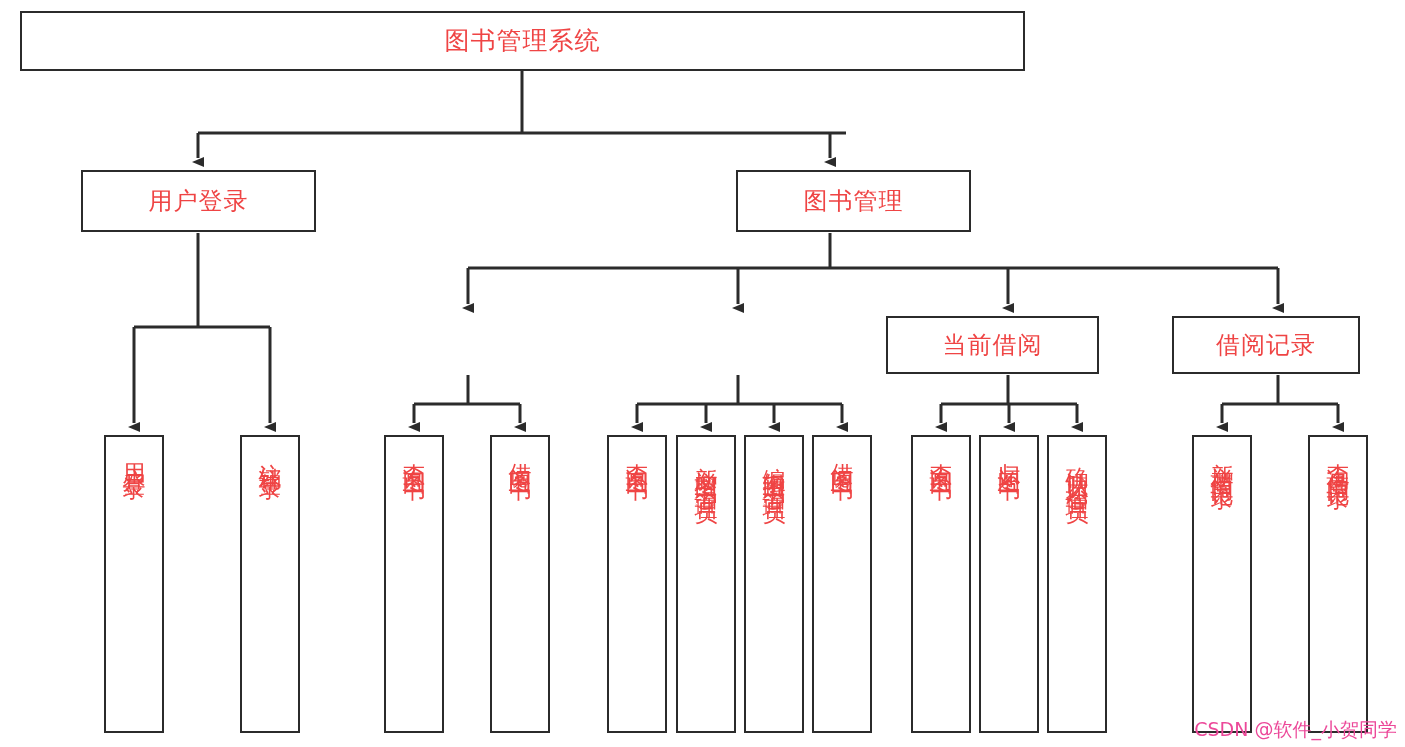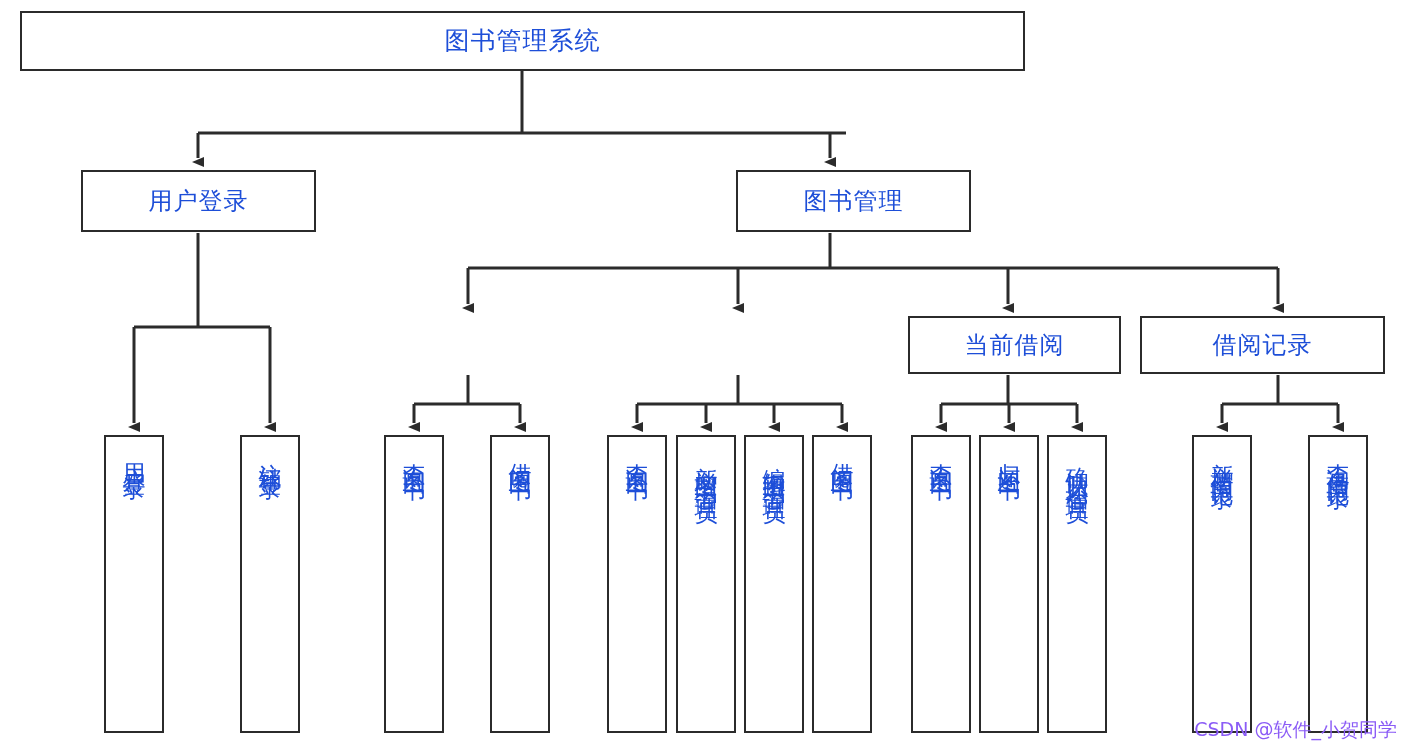--- a/index.html
+++ b/index.html
@@ -34,21 +34,21 @@
     display: flex;
     align-items: center;
     justify-content: center;
     color: #1a1a1a;
     z-index: 2;
   }
   .node-label {
     display: block;
     text-align: center;
     line-height: 1.18;
-    color: #1d4ed8;
+    color: #ef4444;
     white-space: nowrap;
   }
   
   .node.h .node-label {
     font-size: 24px;
     letter-spacing: 1px;
   }
   #node-root .node-label {
     font-size: 25px;
   }
@@ -67,21 +67,21 @@
     white-space: nowrap;
   }
   .node.v.tall .node-label {
     padding-top: 4px;
   }
   #watermark {
     position: absolute;
     right: 8px;
     bottom: 4px;
     font-size: 19px;
-    color: #8b5cf6;
+    color: #ec4899;
     z-index: 5;
     white-space: nowrap;
     font-family: "DejaVu Sans", "Liberation Sans", sans-serif;
   }
 </style>
 </head>
 <body>
 
 <div id="diagram-root">
 
@@ -139,24 +139,24 @@
     <span class="node-label">图书管理系统</span>
   </div>
 
   <div class="node h" style="left:81px; top:170px; width:235px; height:62px;">
     <span class="node-label">用户登录</span>
   </div>
   <div class="node h" style="left:736px; top:170px; width:235px; height:62px;">
     <span class="node-label">图书管理</span>
   </div>
 
-  <div class="node h" style="left:908px; top:316px; width:213px; height:58px;">
+  <div class="node h" style="left:886px; top:316px; width:213px; height:58px;">
     <span class="node-label">当前借阅</span>
   </div>
-  <div class="node h" style="left:1140px; top:316px; width:245px; height:58px;">
+  <div class="node h" style="left:1172px; top:316px; width:188px; height:58px;">
     <span class="node-label">借阅记录</span>
   </div>
 
   <div class="node v" style="left:104px; top:435px; width:60px; height:298px;">
     <span class="node-label">用户登录</span>
   </div>
   <div class="node v" style="left:240px; top:435px; width:60px; height:298px;">
     <span class="node-label">注销登录</span>
   </div>
 

